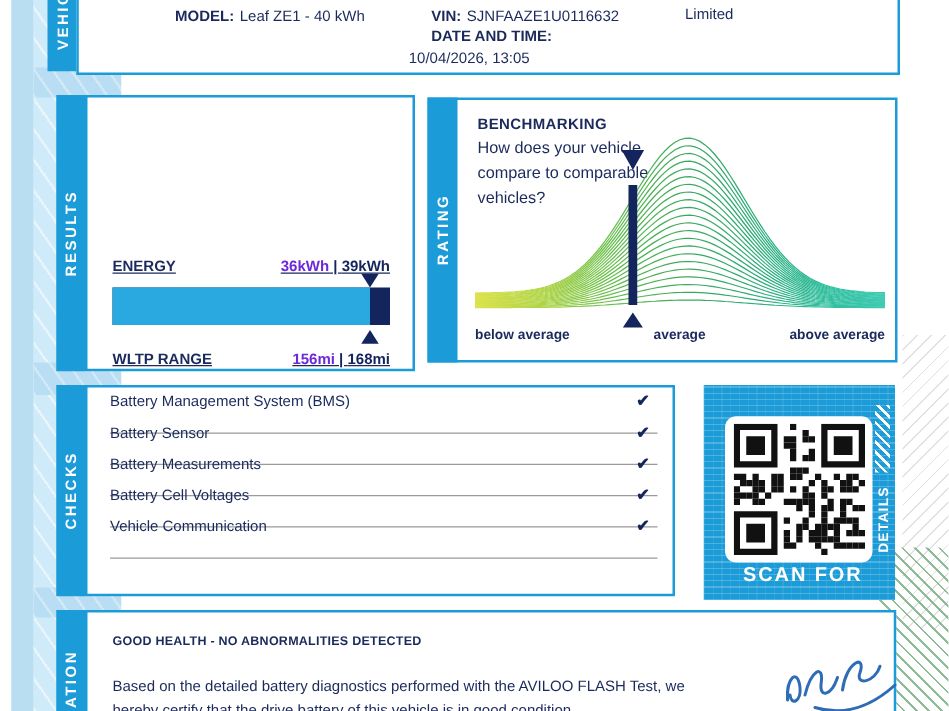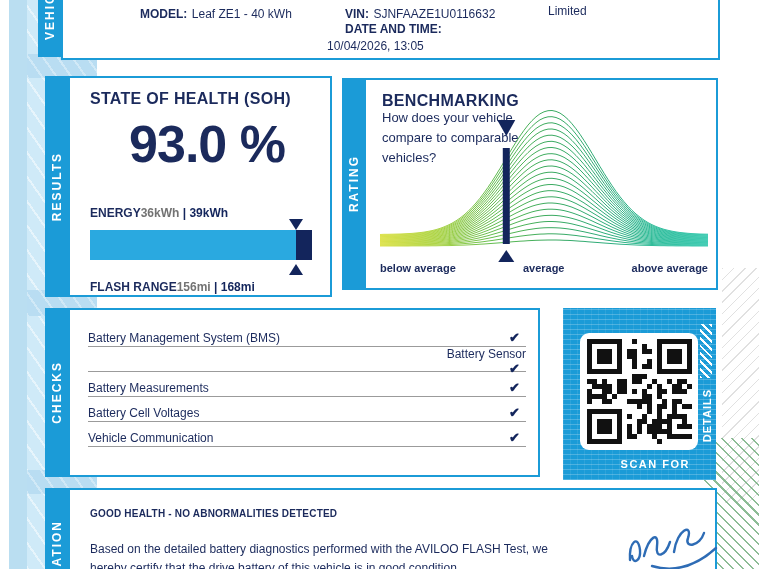--- a/index.html
+++ b/index.html
@@ -20,48 +20,48 @@
   .vtab{position:absolute;background:#1b9bd7;display:flex;align-items:center;justify-content:center;}
   .vtab span{writing-mode:vertical-rl;transform:rotate(180deg);color:#fff;font-weight:bold;
     font-size:12px;letter-spacing:2px;white-space:nowrap;}
   .lbl{font-weight:bold;font-size:12px;}
   .val{font-weight:normal;font-size:12px;}
   .abs{position:absolute;padding-left:48px;}
   
   .soh-title{position:absolute;left:20px;top:12px;font-size:16px;font-weight:bold;letter-spacing:.3px;}
   .soh-value{position:absolute;left:0;top:36px;width:100%;text-align:center;
     font-size:52px;font-weight:bold;letter-spacing:-1px;padding-left:14px;box-sizing:border-box;}
-  .meter-row{position:absolute;left:20px;width:222px;display:flex;
-    font-size:12px;font-weight:bold;}
+  .meter-row{position:absolute;left:20px;width:222px;display:flex;justify-content:space-between;
+    font-size:12px;font-weight:bold;text-decoration:underline;}
   .meter-vals{font-weight:bold;}
-  .c-light{color:#737373;}
+  .c-light{color:#6d28d9;}
   .c-navy{color:#13255c;}
   .energy-bar{position:absolute;left:20px;top:152px;width:222px;height:30px;background:#13255c;}
   .energy-fill{position:absolute;left:0;top:0;height:100%;background:#2aa9e0;}
   .tri{position:absolute;width:0;height:0;}
   .tri-down{border-left:7px solid transparent;border-right:7px solid transparent;border-top:11px solid #13255c;}
   .tri-up{border-left:7px solid transparent;border-right:7px solid transparent;border-bottom:11px solid #13255c;}
   
   .rating-content{position:absolute;left:24px;top:0;right:0;bottom:0;}
-  .bm-title{position:absolute;left:14px;top:12px;font-size:16px;font-weight:bold;letter-spacing:.3px;}
+  .bm-title{position:absolute;left:14px;top:12px;font-size:12px;font-weight:bold;letter-spacing:.3px;}
   .bm-q{position:absolute;left:14px;top:28px;width:152px;font-size:13px;line-height:1.55;}
   .axis-row{position:absolute;left:12px;top:182px;width:328px;display:flex;justify-content:space-between;
     font-size:11px;color:#1b2a5c;font-weight:bold;}
   
   .check-row{position:absolute;left:18px;right:12px;height:25px;border-bottom:1px solid #9b9b9b;
-    display:flex;justify-content:space-between;align-items:flex-end;padding-bottom:1px;box-sizing:border-box;}
+    display:flex;justify-content:space-between;align-items:flex-end;padding-bottom:18px;box-sizing:border-box;}
   .check-row .cl{font-size:12px;}
   .check-row .cm{font-size:13px;font-weight:bold;color:#13255c;margin-right:6px;}
   
   .qr-block{position:absolute;left:563px;top:308px;width:153px;height:172px;background:#1b9bd7;
     background-image:repeating-linear-gradient(0deg,rgba(255,255,255,.22) 0 1px,transparent 1px 5px),
                      repeating-linear-gradient(90deg,rgba(255,255,255,.08) 0 1px,transparent 1px 7px);}
   .qr-white{position:absolute;left:17px;top:25px;width:118px;height:117px;background:#fff;border-radius:9px;
     display:flex;align-items:center;justify-content:center;}
-  .scanfor{position:absolute;right:26px;bottom:10px;color:#fff;font-weight:bold;font-size:11px;letter-spacing:1.5px;}
+  .scanfor{position:absolute;right:26px;bottom:10px;color:#fff;font-weight:bold;font-size:16px;letter-spacing:1.5px;}
   .details{position:absolute;right:3px;top:72px;height:72px;display:flex;align-items:center;}
   .details span{writing-mode:vertical-rl;transform:rotate(180deg);color:#fff;font-weight:bold;
     font-size:11px;letter-spacing:1px;}
   .qr-hatch{position:absolute;right:4px;top:16px;width:12px;height:54px;
     background:repeating-linear-gradient(45deg,#fff 0 2px,transparent 2px 5.5px);}
   
   .eval-head{position:absolute;left:20px;top:18px;font-size:10px;font-weight:bold;letter-spacing:.2px;}
   .eval-body{position:absolute;left:20px;top:50px;width:478px;font-size:12px;line-height:1.6;}
   .signature{position:absolute;left:556px;top:30px;}
 </style>
@@ -92,38 +92,36 @@
     </div>
     <div class="abs lbl" style="left:234px;top:64px;">DATE AND TIME:</div>
     <div class="abs val" style="left:216px;top:81px;">10/04/2026, 13:05</div>
     <div class="abs val" style="left:437px;top:46px;text-align:right;">Limited</div>
   </div>
 
   <div class="vtab" style="left:45px;top:76px;width:23px;height:221px;">
     <span>RESULTS</span>
   </div>
   <div class="card" style="left:68px;top:76px;width:264px;height:221px;">
-    <div class="soh-title">STATE OF HEALTH (SOH)</div>
-    <div class="soh-value">93.0 %</div>
 
     <div class="meter-row" style="top:128px;">
       <span>ENERGY</span>
       <span class="meter-vals">
         <span class="c-light">36kWh</span><span class="c-navy"> | </span><span class="c-navy">39kWh</span>
       </span>
     </div>
 
     <div class="tri tri-down soh-marker" style="top: 141px; left: calc(219.46px);"></div>
     <div class="energy-bar">
       <div class="energy-fill" style="width: 93%;"></div>
     </div>
     <div class="tri tri-up soh-marker" style="top: 186px; left: calc(219.46px);"></div>
 
     <div class="meter-row" style="top:202px;">
-      <span>FLASH RANGE</span>
+      <span>WLTP RANGE</span>
       <span class="meter-vals">
         <span class="c-light">156mi</span><span class="c-navy"> | </span><span class="c-navy">168mi</span>
       </span>
     </div>
   </div>
 
   <div class="card" style="left:342px;top:78px;width:376px;height:212px;">
     <div class="vtab" style="left:-2px;top:-2px;width:24px;height:212px;">
       <span>RATING</span>
     </div>
@@ -177,21 +175,21 @@
   </div>
 
   <div class="vtab" style="left:45px;top:308px;width:23px;height:169px;">
     <span>CHECKS</span>
   </div>
   <div class="card" style="left:68px;top:308px;width:472px;height:169px;">
     <div class="check-row" style="top:12px;">
       <span class="cl">Battery Management System (BMS)</span>
       <span class="cm">✔</span>
     </div>
-    <div class="check-row" style="top:37px;flex-direction:column;">
+    <div class="check-row" style="top:37px;">
       <span class="cl">Battery Sensor</span>
       <span class="cm">✔</span>
     </div>
     <div class="check-row" style="top:62px;">
       <span class="cl">Battery Measurements</span>
       <span class="cm">✔</span>
     </div>
     <div class="check-row" style="top:87px;">
       <span class="cl">Battery Cell Voltages</span>
       <span class="cm">✔</span>

